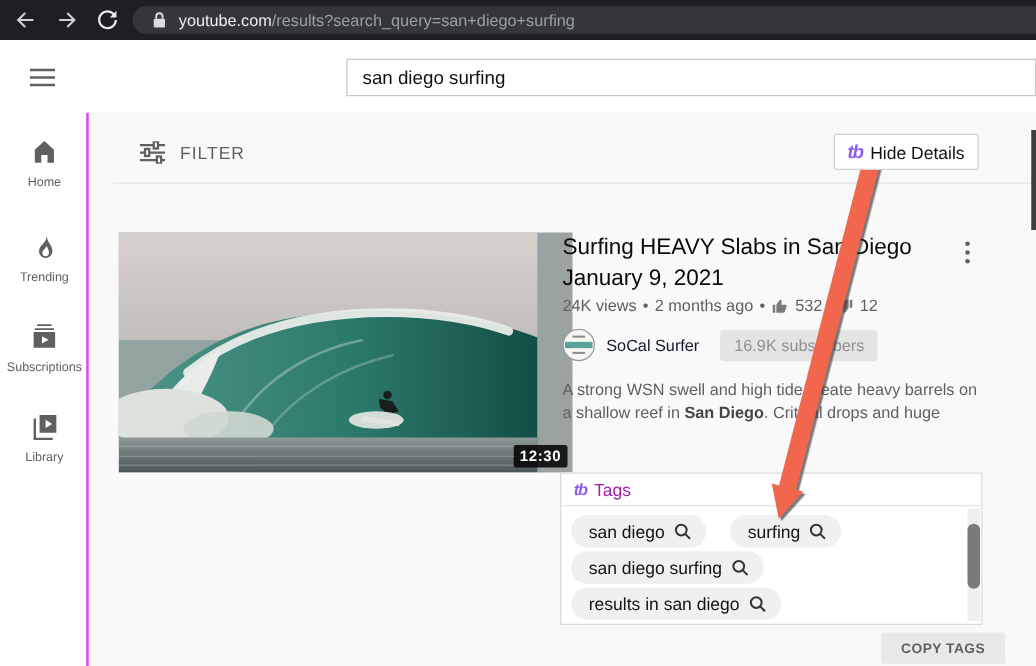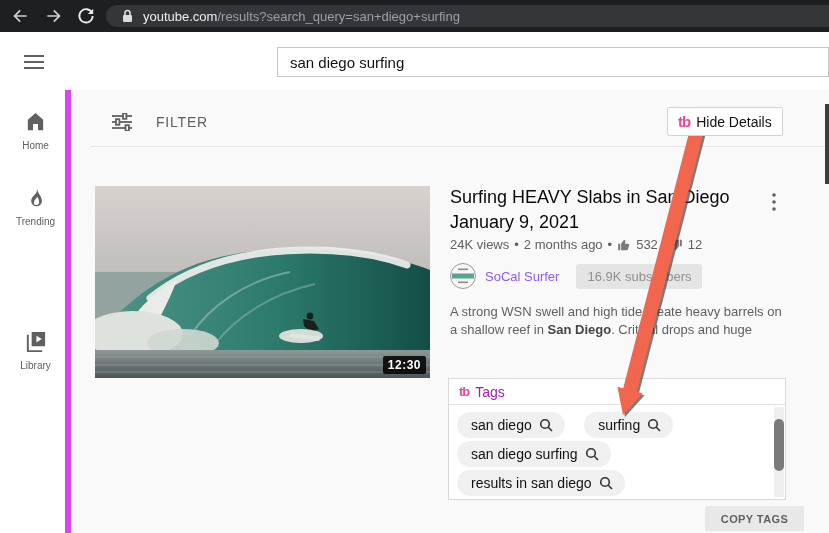--- a/index.html
+++ b/index.html
@@ -19,46 +19,46 @@
   
   .yt-header { position:absolute; left:0; top:32px; width:829px; height:58px; background:#fff; z-index:5; }
   .hamburger { position:absolute; left:24px; top:23px; width:20px; height:14px; cursor:pointer; }
   .hamburger span { display:block; height:2px; background:#606060; margin-bottom:4px; }
   .yt-logo { position:absolute; left:69px; top:19px; display:flex; align-items:center; gap:4px; cursor:pointer; }
   .yt-logo-text { font-size:19px; font-weight:bold; letter-spacing:-0.8px; color:#282828; }
   .search-input { position:absolute; left:277px; top:15px; width:552px; height:30px; border:1px solid #c6c6c6;
                   padding:0 12px; font-size:15px; color:#111; font-family:"Liberation Sans",sans-serif; outline:none; background:#fff; }
 
   
-  .sidebar { position:absolute; left:0; top:90px; width:71px; height:443px; background:#fff; border-right:6px solid #d946ef; z-index:4; }
+  .sidebar { position:absolute; left:0; top:90px; width:71px; height:443px; background:#fff; border-right:2px solid #d946ef; z-index:4; }
   .side-item { position:absolute; width:71px; text-align:center; color:#606060; cursor:pointer; }
   .side-item svg { width:23px; height:23px; }
   .side-label { font-size:10px; margin-top:3px; color:#606060; }
 
   
-  .filter-wrap { position:absolute; left:112px; top:113px; display:flex; align-items:center; gap:24px; cursor:pointer; z-index:5;}
+  .filter-wrap { position:absolute; left:112px; top:113px; display:flex; align-items:center; gap:12px; cursor:pointer; z-index:5;}
   .filter-label { font-size:14px; color:#606060; letter-spacing:0.8px; font-weight:500; }
   .hide-details { position:absolute; left:667px; top:107px; height:29px; padding:0 10px; background:#fff;
                   border:1px solid #d3d3d3; border-radius:2px; display:flex; align-items:center; gap:6px;
                   font-size:14px; font-weight:500; color:#111; cursor:pointer; z-index:60; }
-  .tb-logo { color:#ec4899; font-weight:800; font-size:15px; letter-spacing:-1px; }
+  .tb-logo { color:#8b5cf6; font-weight:800; font-size:15px; letter-spacing:-1px;font-style:italic; }
   .toolbar-divider { position:absolute; left:90px; top:146px; width:739px; height:1px; background:#e4e4e4; }
   .page-scrollbar { position:absolute; right:0; top:104px; width:4px; height:80px; background:#3d3d3d; z-index:70; cursor:pointer; }
 
   
-  .thumb { position:absolute; left:95px; top:186px; width:335px; height:192px; overflow:hidden; cursor:pointer; background:#9aa3a2; }
+  .thumb { position:absolute; left:95px; top:186px; width:363px; height:192px; overflow:hidden; cursor:pointer; background:#9aa3a2; }
   .thumb svg { display:block; }
   .duration { position:absolute; right:4px; bottom:4px; background:rgba(0,0,0,.85); color:#fff; font-size:12px;
               font-weight:bold; padding:2px 5px; border-radius:2px; letter-spacing:.5px; }
   .v-title { position:absolute; left:450px; top:185px; width:312px; font-size:18px; line-height:25px; color:#0a0a0a; cursor:pointer; }
   .kebab { position:absolute; left:765px; top:192px; width:18px; height:20px; cursor:pointer; }
   .meta { position:absolute; left:450px; top:237px; display:flex; align-items:center; gap:5px; font-size:13px; color:#606060; }
   .meta svg { width:14px; height:14px; }
   .channel-row { position:absolute; left:450px; top:263px; display:flex; align-items:center; gap:9px; }
-  .channel-name { font-size:13px; color:#8b5cf6; cursor:pointer; }
+  .channel-name { font-size:13px; color:#0f172a; cursor:pointer; }
   .sub-badge { margin-left:8px; background:#e4e4e4; color:#909090; font-size:13px; padding:5px 11px; border-radius:3px; }
   .descr { position:absolute; left:450px; top:303px; width:340px; font-size:13px; color:#606060; line-height:18px; }
   .descr b { color:#454545; }
 
   
   .tags-panel { position:absolute; left:448px; top:378px; width:338px; height:122px; background:#fff; border:1px solid #d9d9d9; z-index:5; }
   .tags-header { height:26px; border-bottom:1px solid #e2e2e2; display:flex; align-items:center; gap:6px; padding:0 10px; }
   .tags-title { font-size:14px; font-weight:normal; color:#a21caf; }
   .tags-body { position:relative; height:94px; overflow:hidden; padding:7px 26px 0 8px; }
   .tag-pill { display:inline-flex; align-items:center; gap:7px; background:#f0f0f0; border-radius:16px;
@@ -117,20 +117,27 @@
     <svg viewBox="0 0 24 24">
         <path fill="#606060" d="M12 3l8 7.2V21h-5.4v-6.4h-5.2V21H4V10.2z"></path>
       </svg>
     <div class="side-label">Home</div>
   </div>
   <div class="side-item" style="top:96px">
     <svg viewBox="0 0 24 24">
         <path fill="#606060" d="M13.6 2.5c.4 3.6-1.1 5-2.7 6.8C9.3 11 7.5 12.8 7.5 15.6a5.6 5.6 0 0 0 11.2 0c0-4.9-4-7-5.1-13.1zM13 19.8a2.7 2.7 0 0 1-2.7-2.7c0-1.4.8-2.3 1.7-3.3.7-.8 1.4-1.5 1.8-2.6 1.2 1.8 1.9 3.5 1.9 5A2.8 2.8 0 0 1 13 19.8z"></path>
       </svg>
     <div class="side-label">Trending</div>
+  </div>
+  <div class="side-item" style="top:168px">
+    <svg viewBox="0 0 24 24">
+      <path fill="#606060" d="M6 1.5h12V3H6zM4 4.8h16v1.5H4zM3 8h18v13H3z"></path>
+      <polygon points="10,11.5 10,17.5 15.5,14.5" fill="#fff"></polygon>
+    </svg>
+    <div class="side-label">Subscriptions</div>
   </div>
   <div class="side-item" style="top:240px">
     <svg viewBox="0 0 24 24">
       <path fill="#606060" d="M3 5h2v16h14v2H3zM8 2h14v15H8z"></path>
       <polygon points="13,6 13,13 18.5,9.5" fill="#fff"></polygon>
     </svg>
     <div class="side-label">Library</div>
   </div>
 </div>
 

